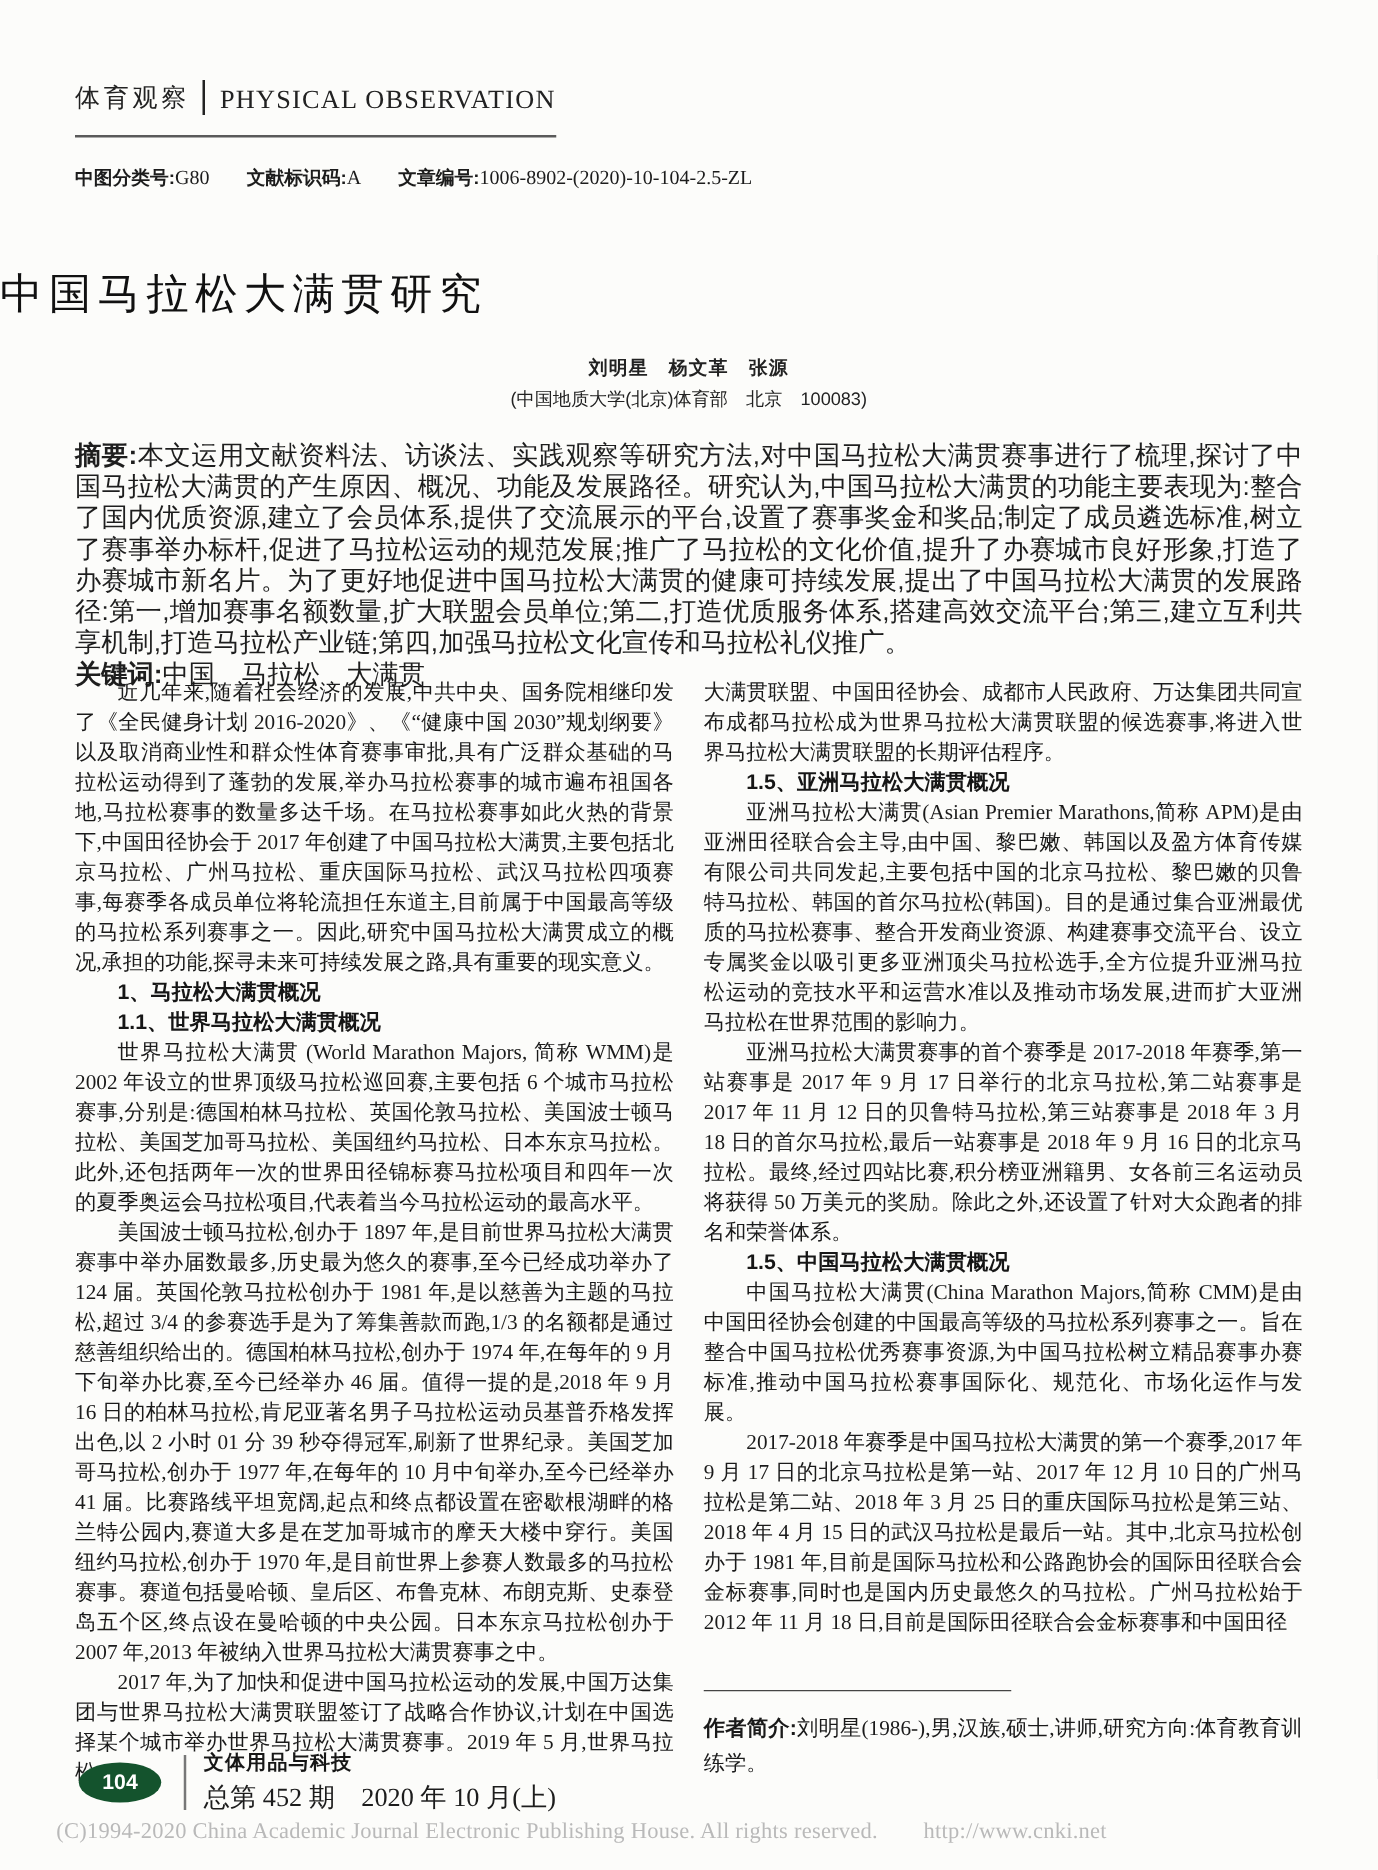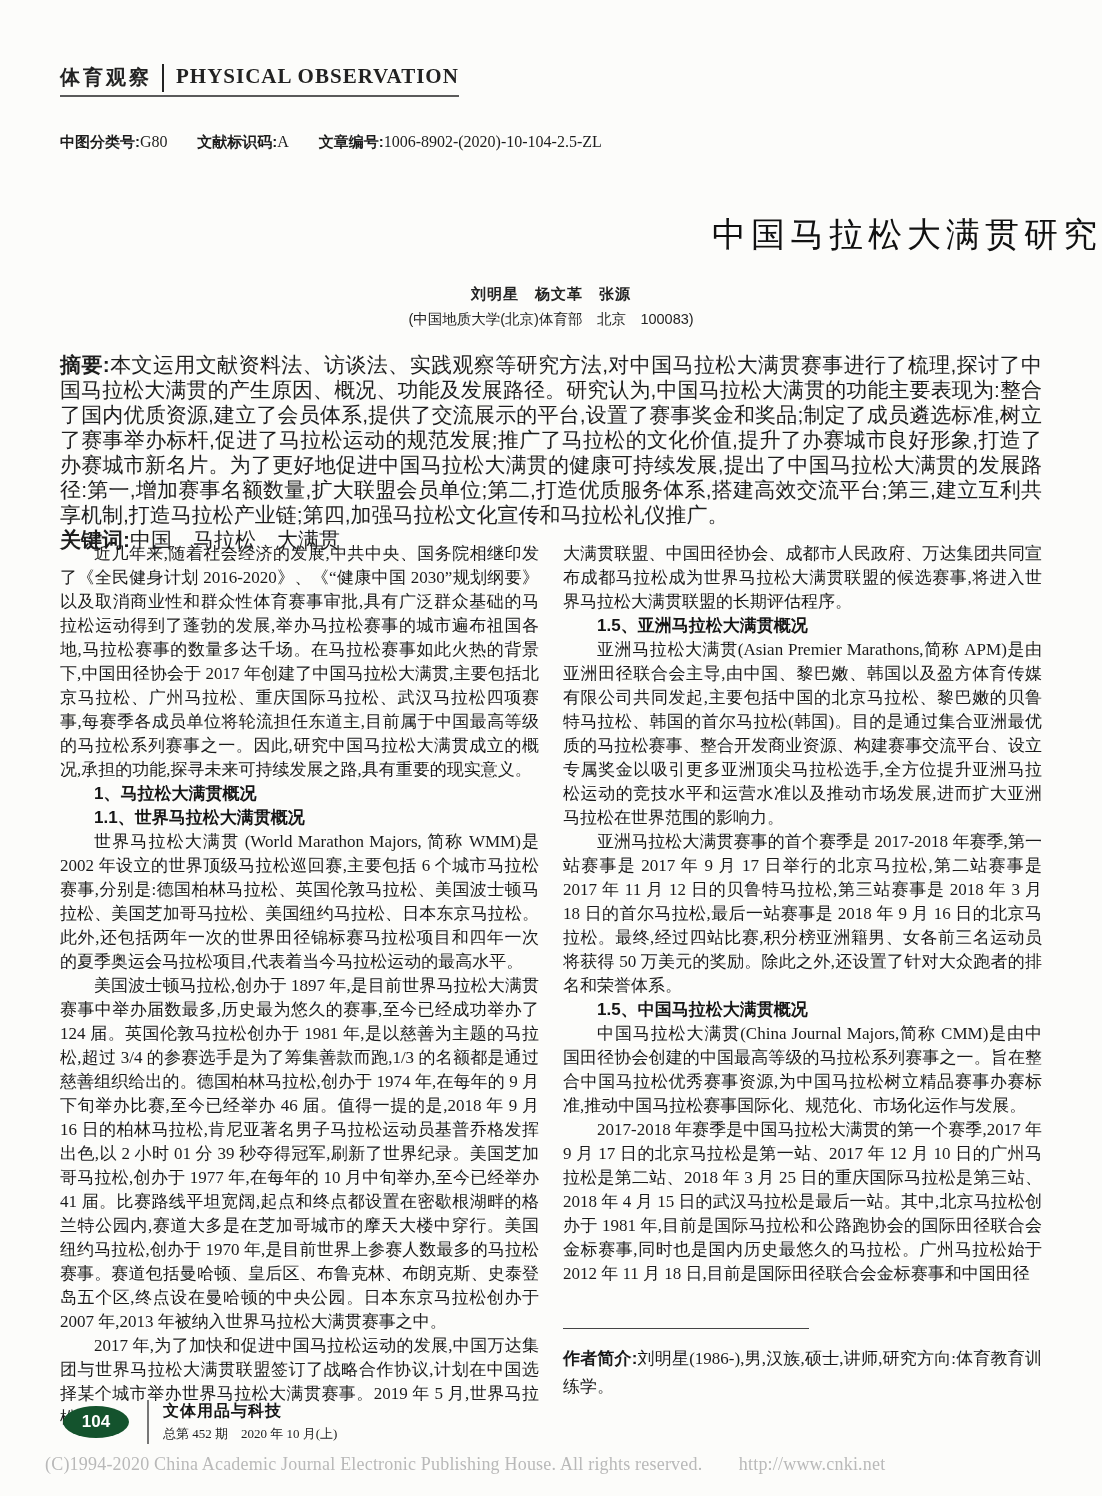--- a/index.html
+++ b/index.html
@@ -11,22 +11,22 @@
     margin: 0 auto;
     background: #fcfcfa;
     color: #1c1c1c;
     overflow: hidden;
     font-family: "Liberation Serif", serif;
   }
 
   
   .journal-header {
     position: absolute; top: 64px; left: 60px;
-    display: inline-flex; align-items: flex-start;
-    padding-bottom: 3px; border-bottom: 2px solid #5a5a5a; font-weight: bold;
+    display: inline-flex; align-items: flex-end;
+    padding-bottom: 16px; border-bottom: 2px solid #5a5a5a;
   }
   .journal-header .cn {
     font-family: "Liberation Sans", sans-serif;
     font-size: 20px; letter-spacing: 3px; color: #222;
   }
   .journal-header .vline {
     width: 2px; height: 28px; background: #222; margin: 0 12px 0 10px;
   }
   .journal-header .en {
     font-family: "Liberation Serif", serif;
@@ -38,21 +38,21 @@
     position: absolute; top: 133px; left: 60px;
     font-size: 15px; color: #1c1c1c;
   }
   .meta-line .lbl { font-family: "Liberation Sans", sans-serif; font-weight: bold; }
   .meta-line .val { font-family: "Liberation Serif", serif; font-size: 16px; }
   .meta-line .grp { margin-right: 26px; }
 
   
   .paper-title {
     position: absolute; top: 212px; left: 0; width: 100%;
-    text-align: right;
+    text-align: left;
     font-family: Liberation Serif, serif;
     font-size: 34px; letter-spacing: 5px; color: #111; font-weight: normal;
   }
   .authors-line {
     position: absolute; top: 285px; left: 0; width: 100%;
     text-align: center;
     font-family: "Liberation Sans", sans-serif;
     font-weight: bold; font-size: 15px; color: #222; letter-spacing: 1px;
   }
   .affiliation-line {
@@ -106,21 +106,21 @@
     display: flex; align-items: center; justify-content: center;
     color: #fff; font-family: "Liberation Sans", sans-serif;
     font-weight: bold; font-size: 17px;
   }
   .footer .vline { width: 2px; height: 44px; background: #777; margin: 0 14px 0 18px; }
   .footer-text .jname {
     font-family: "Liberation Sans", sans-serif; font-weight: bold;
     font-size: 16px; color: #161616; letter-spacing: 1px;
   }
   .footer-text .issue {
-    font-family: "Liberation Serif", serif; font-size: 13px; color: #1c1c1c; margin-top: 3px;
+    font-family: "Liberation Serif", serif; font-size: 21px; color: #1c1c1c; margin-top: 3px;
   }
 
   .copyright {
     position: absolute; top: 1452px; left: 45px; width: 1060px;
     font-family: "Liberation Serif", serif;
     font-size: 18px; color: #b9b9b9; letter-spacing: 0.2px;
   }
 </style>
 </head>
 <body>
@@ -156,21 +156,21 @@
       <p>世界马拉松大满贯 (World Marathon Majors, 简称 WMM)是 2002 年设立的世界顶级马拉松巡回赛,主要包括 6 个城市马拉松赛事,分别是:德国柏林马拉松、英国伦敦马拉松、美国波士顿马拉松、美国芝加哥马拉松、美国纽约马拉松、日本东京马拉松。此外,还包括两年一次的世界田径锦标赛马拉松项目和四年一次的夏季奥运会马拉松项目,代表着当今马拉松运动的最高水平。</p>
       <p>美国波士顿马拉松,创办于 1897 年,是目前世界马拉松大满贯赛事中举办届数最多,历史最为悠久的赛事,至今已经成功举办了 124 届。英国伦敦马拉松创办于 1981 年,是以慈善为主题的马拉松,超过 3/4 的参赛选手是为了筹集善款而跑,1/3 的名额都是通过慈善组织给出的。德国柏林马拉松,创办于 1974 年,在每年的 9 月下旬举办比赛,至今已经举办 46 届。值得一提的是,2018 年 9 月 16 日的柏林马拉松,肯尼亚著名男子马拉松运动员基普乔格发挥出色,以 2 小时 01 分 39 秒夺得冠军,刷新了世界纪录。美国芝加哥马拉松,创办于 1977 年,在每年的 10 月中旬举办,至今已经举办 41 届。比赛路线平坦宽阔,起点和终点都设置在密歇根湖畔的格兰特公园内,赛道大多是在芝加哥城市的摩天大楼中穿行。美国纽约马拉松,创办于 1970 年,是目前世界上参赛人数最多的马拉松赛事。赛道包括曼哈顿、皇后区、布鲁克林、布朗克斯、史泰登岛五个区,终点设在曼哈顿的中央公园。日本东京马拉松创办于 2007 年,2013 年被纳入世界马拉松大满贯赛事之中。</p>
       <p>2017 年,为了加快和促进中国马拉松运动的发展,中国万达集团与世界马拉松大满贯联盟签订了战略合作协议,计划在中国选择某个城市举办世界马拉松大满贯赛事。2019 年 5 月,世界马拉松</p>
     </div>
     <div class="col">
       <p class="noindent">大满贯联盟、中国田径协会、成都市人民政府、万达集团共同宣布成都马拉松成为世界马拉松大满贯联盟的候选赛事,将进入世界马拉松大满贯联盟的长期评估程序。</p>
       <div class="hd">1.5、亚洲马拉松大满贯概况</div>
       <p>亚洲马拉松大满贯(Asian Premier Marathons,简称 APM)是由亚洲田径联合会主导,由中国、黎巴嫩、韩国以及盈方体育传媒有限公司共同发起,主要包括中国的北京马拉松、黎巴嫩的贝鲁特马拉松、韩国的首尔马拉松(韩国)。目的是通过集合亚洲最优质的马拉松赛事、整合开发商业资源、构建赛事交流平台、设立专属奖金以吸引更多亚洲顶尖马拉松选手,全方位提升亚洲马拉松运动的竞技水平和运营水准以及推动市场发展,进而扩大亚洲马拉松在世界范围的影响力。</p>
       <p>亚洲马拉松大满贯赛事的首个赛季是 2017-2018 年赛季,第一站赛事是 2017 年 9 月 17 日举行的北京马拉松,第二站赛事是 2017 年 11 月 12 日的贝鲁特马拉松,第三站赛事是 2018 年 3 月 18 日的首尔马拉松,最后一站赛事是 2018 年 9 月 16 日的北京马拉松。最终,经过四站比赛,积分榜亚洲籍男、女各前三名运动员将获得 50 万美元的奖励。除此之外,还设置了针对大众跑者的排名和荣誉体系。</p>
       <div class="hd">1.5、中国马拉松大满贯概况</div>
-      <p>中国马拉松大满贯(China Journal Majors,简称 CMM)是由中国田径协会创建的中国最高等级的马拉松系列赛事之一。旨在整合中国马拉松优秀赛事资源,为中国马拉松树立精品赛事办赛标准,推动中国马拉松赛事国际化、规范化、市场化运作与发展。</p>
+      <p>中国马拉松大满贯(China Marathon Majors,简称 CMM)是由中国田径协会创建的中国最高等级的马拉松系列赛事之一。旨在整合中国马拉松优秀赛事资源,为中国马拉松树立精品赛事办赛标准,推动中国马拉松赛事国际化、规范化、市场化运作与发展。</p>
       <p>2017-2018 年赛季是中国马拉松大满贯的第一个赛季,2017 年 9 月 17 日的北京马拉松是第一站、2017 年 12 月 10 日的广州马拉松是第二站、2018 年 3 月 25 日的重庆国际马拉松是第三站、2018 年 4 月 15 日的武汉马拉松是最后一站。其中,北京马拉松创办于 1981 年,目前是国际马拉松和公路跑协会的国际田径联合会金标赛事,同时也是国内历史最悠久的马拉松。广州马拉松始于 2012 年 11 月 18 日,目前是国际田径联合会金标赛事和中国田径</p>
 
       <div class="bio-divider"></div>
       <div class="bio"><span class="lbl">作者简介:</span><span>刘明星(1986-),男,汉族,硕士,讲师,研究方向:体育教育训练学。</span></div>
     </div>
   </div>
 
   <div class="footer">
     <div class="page-badge">104</div>
     <div class="vline"></div>

